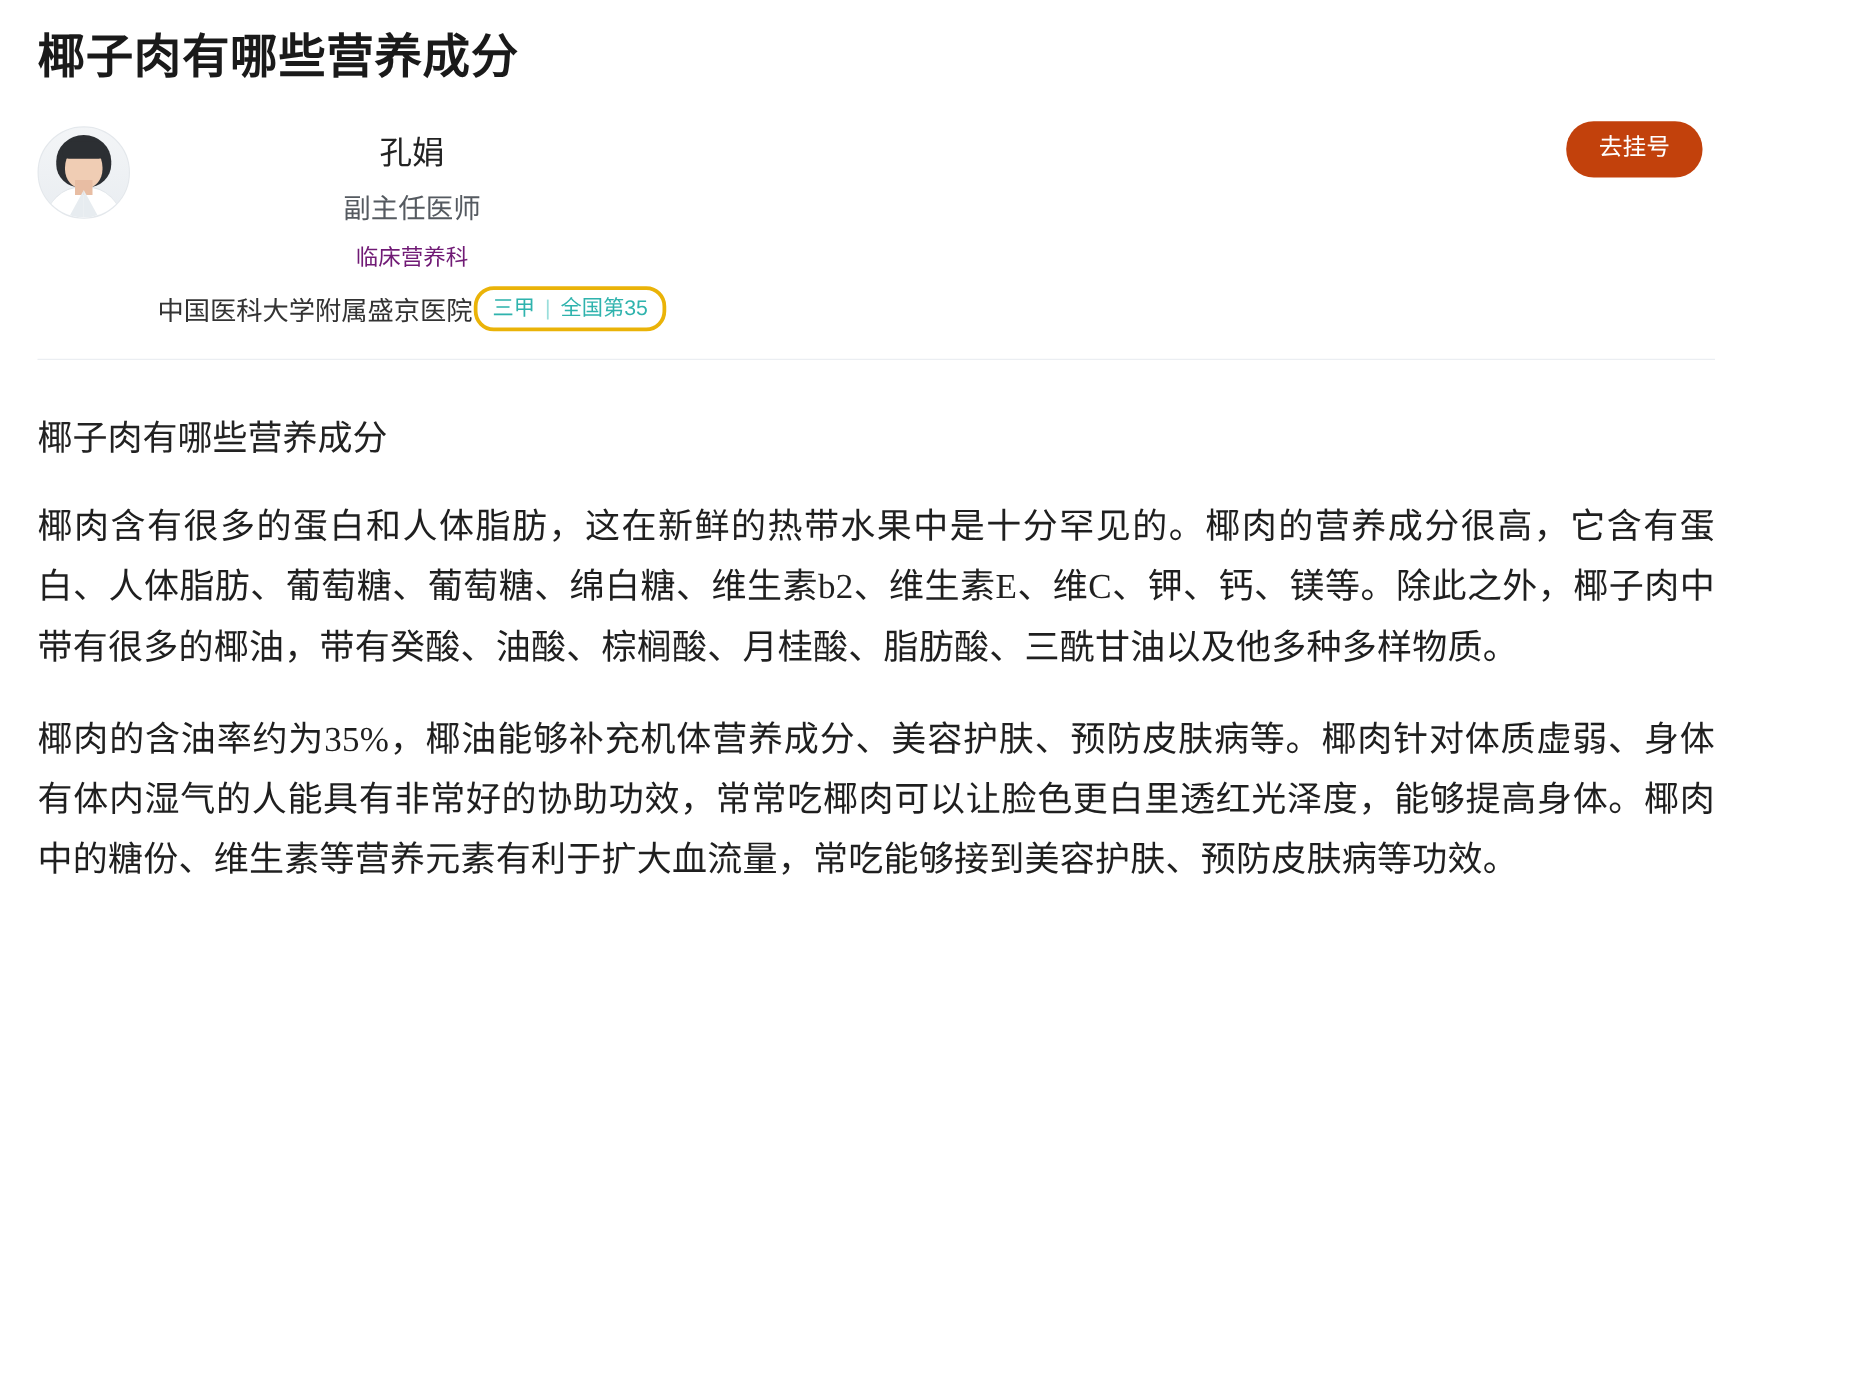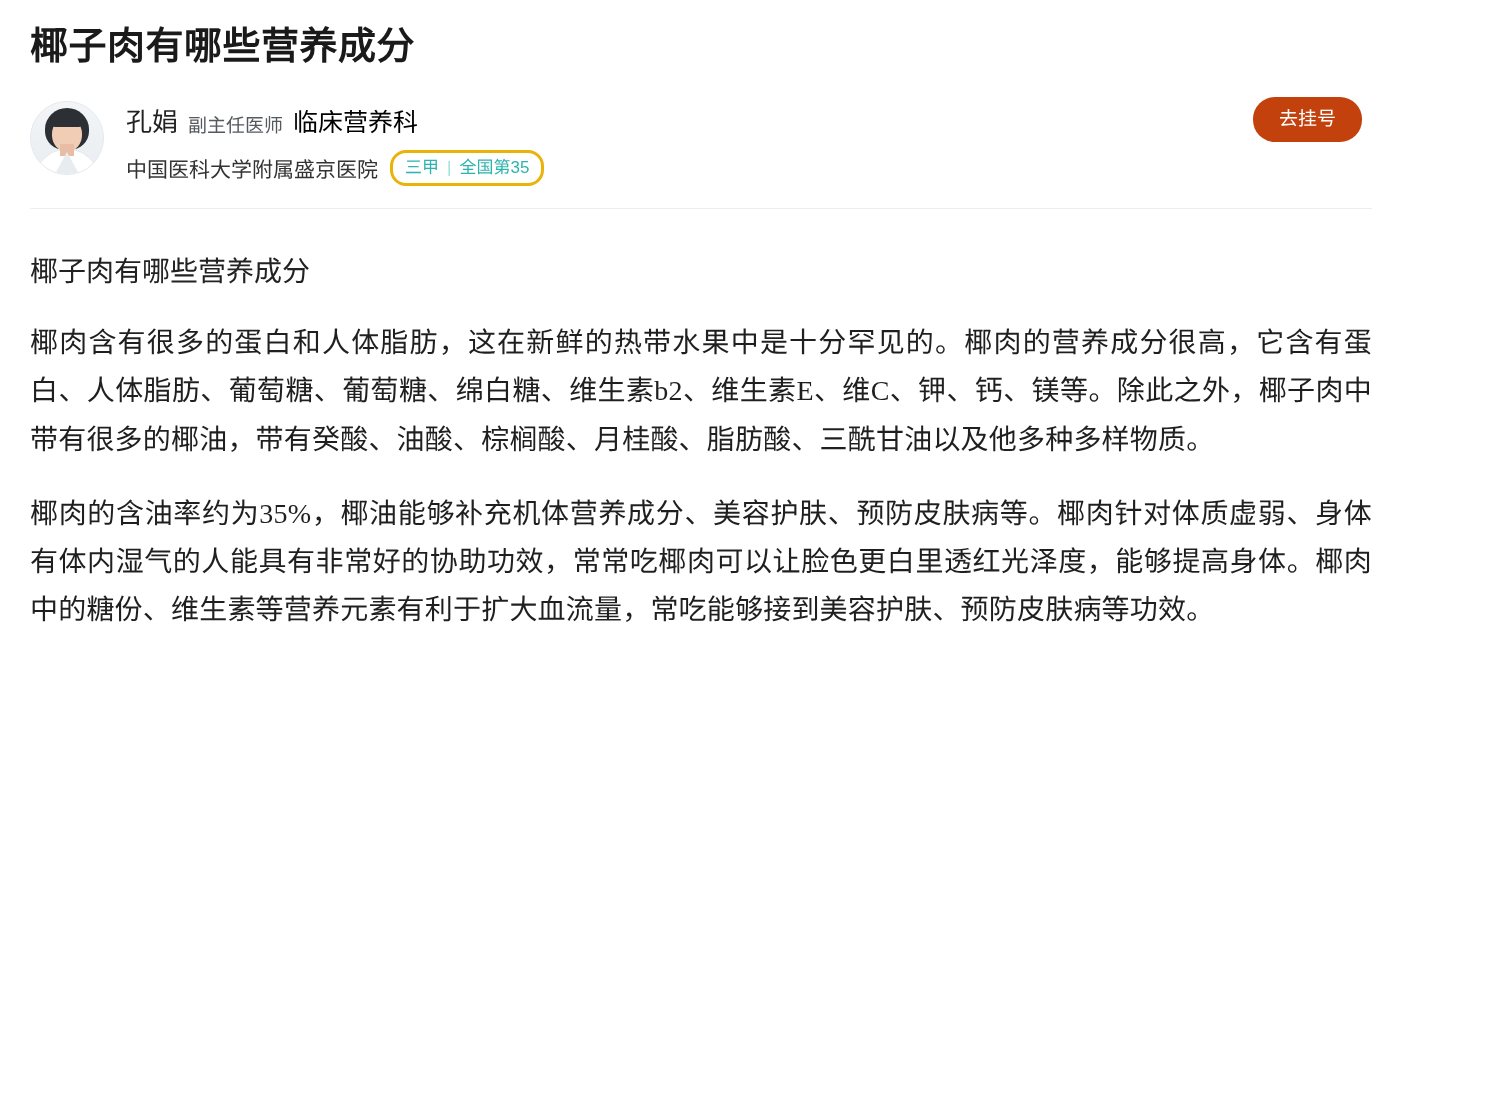--- a/index.html
+++ b/index.html
@@ -101,42 +101,43 @@
     right: 24px;
     border-width: 0 12px 22px 0;
     border-color: transparent transparent #e7ecf0 transparent;
   }
   .doctor-info {
     margin-left: 22px;
     padding-top: 2px;
   }
   .doctor-line1 {
     display: flex;
-    align-items: flex-end;
+    align-items: center;
     gap: 10px;
     white-space: nowrap;
+    flex-direction: column;
   }
   .doctor-name {
     font-size: 26px;
     color: #222222;
     font-weight: 500;
   }
   .doctor-title {
-    font-size: 19px;
+    font-size: 22px;
     color: #555a60;
     font-family: Liberation Mono, monospace;
   }
   .doctor-dept {
-    font-size: 25px;
-    color: #000000;
+    font-size: 18px;
+    color: #701a75;
   }
   .doctor-line2 {
     display: flex;
     align-items: center;
-    gap: 12px;
+    gap: 1px;
     margin-top: 12px;
     white-space: nowrap;
   }
   .hospital {
     font-size: 21px;
     color: #333333;
   }
   .hospital-tag {
     display: inline-flex;
     align-items: center;

